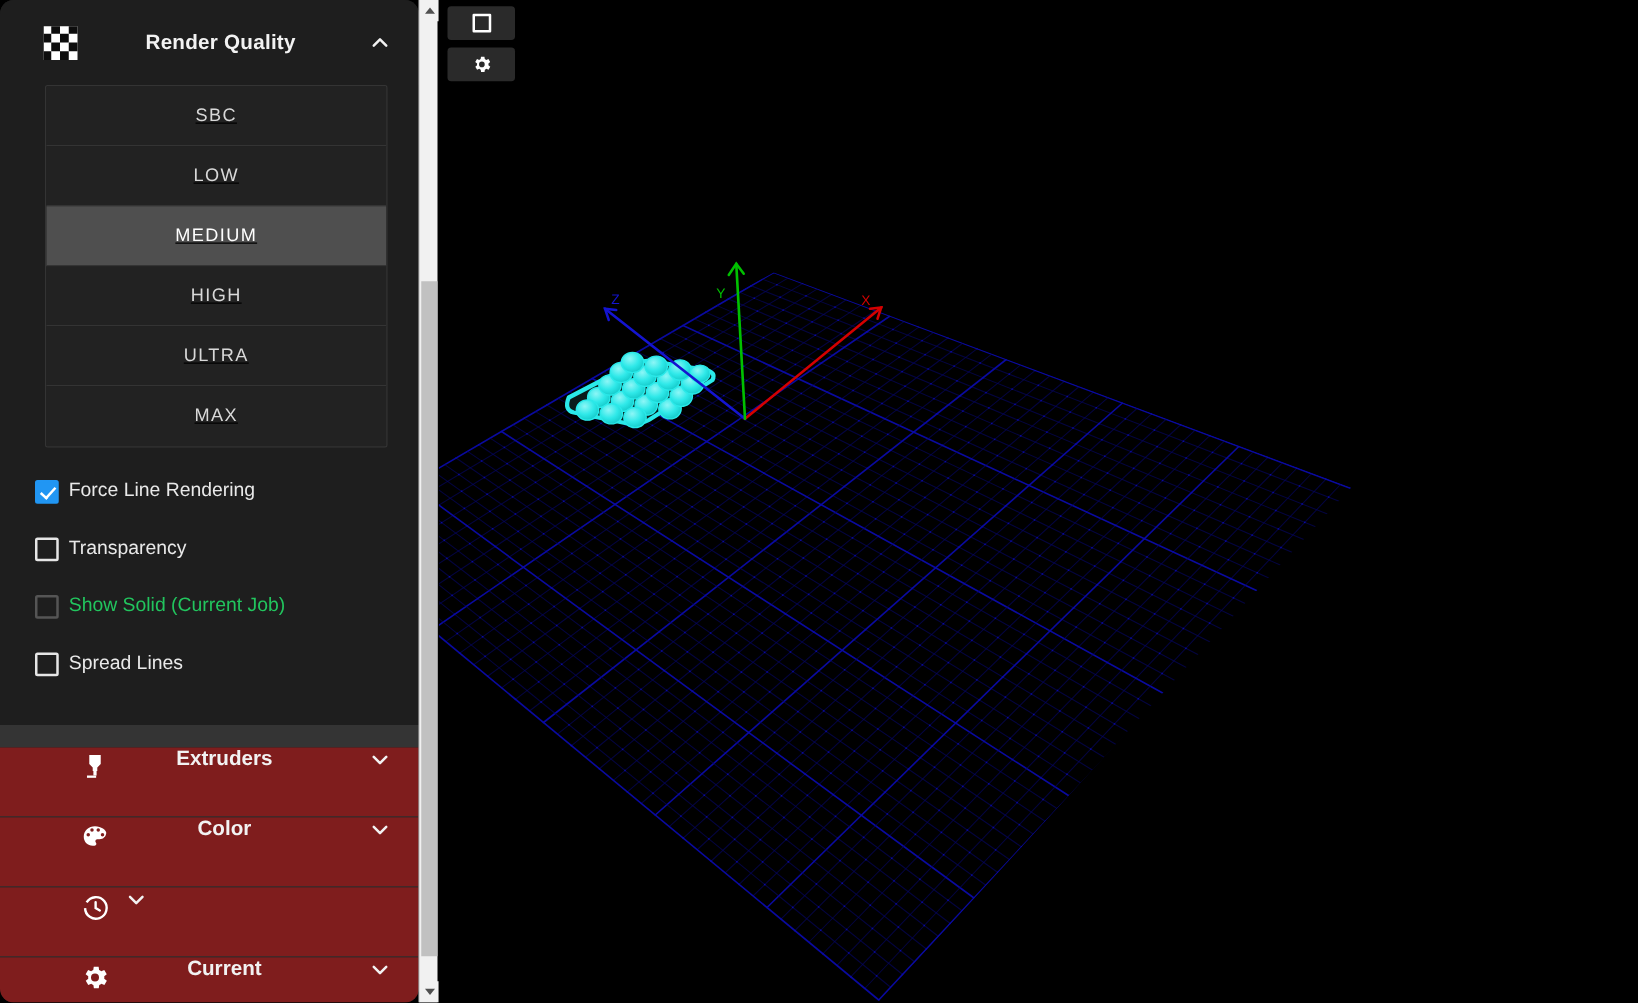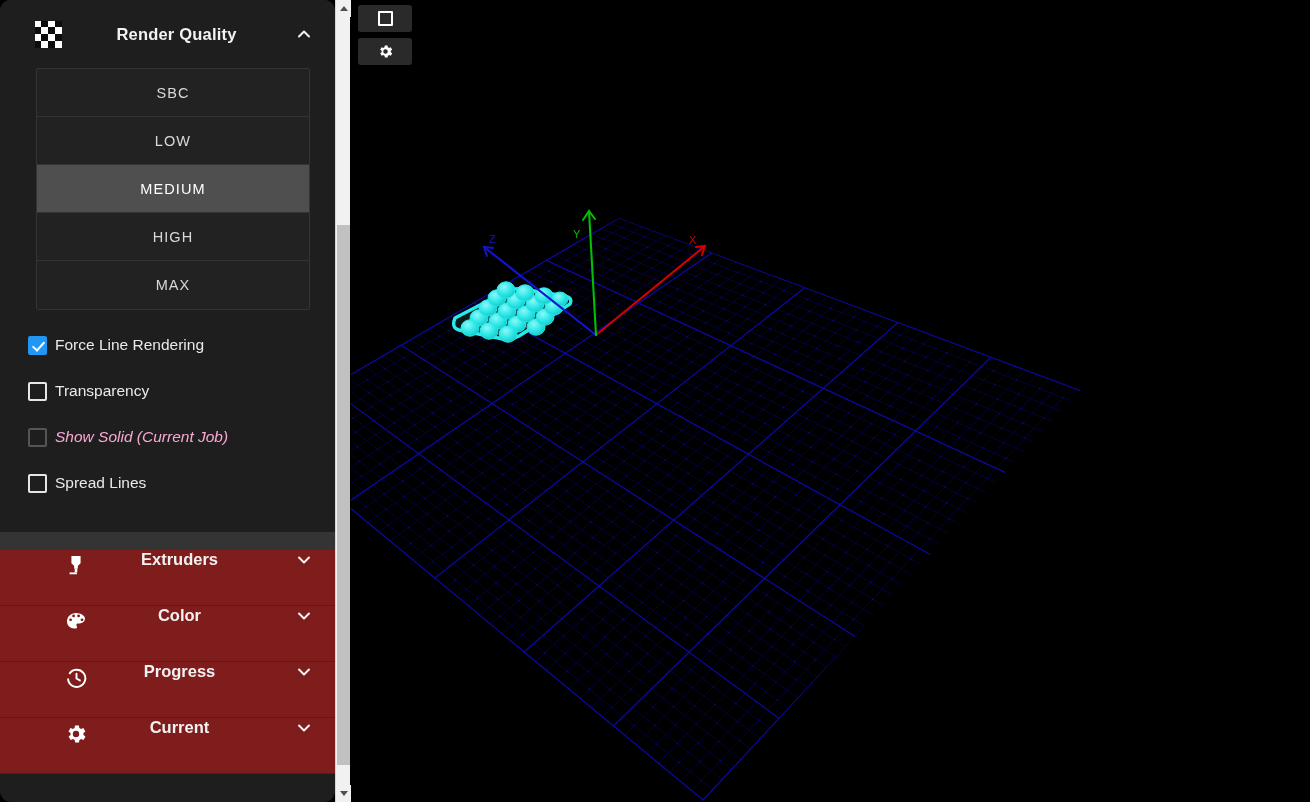--- a/index.html
+++ b/index.html
@@ -57,20 +57,21 @@
   }
   .checker-grid i { display:block; }
   .checker-grid i.d { background: #0d0d0d; }
 
   
   .quality-list {
     margin: 0 25px 0 36px;
     border: 1px solid #343434;
     border-radius: 2px;
     overflow: hidden;
+    text-decoration: underline;
   }
   .quality-btn {
     height: 48px;
     display: flex; align-items: center; justify-content: center;
     color: #d9d9d9;
     font-size: 14.5px;
     letter-spacing: 1.1px;
     background: #222;
     border-bottom: 1px solid #343434;
     cursor: pointer;
@@ -107,21 +108,21 @@
     border: solid #fff;
     border-width: 0 2.2px 2.2px 0;
     transform: rotate(42deg);
   }
   .cb.dim { border-color: #555; }
   .check-row .cb-label {
     margin-left: 8px;
     color: #e9e9e9;
     font-size: 15.5px;
   }
-  .check-row.disabled .cb-label { color: #f9a8d4; font-style: italic; }
+  .check-row.disabled .cb-label { color: #22c55e; }
 
   .section-divider {
     height: 18px;
     background: #343434;
     margin-top: 26px;
   }
 
   
   .sec-row {
     height: 56px;
@@ -237,20 +238,21 @@
             <polyline points="6,15 12,9 18,15"></polyline>
           </svg>
       </div>
     </div>
 
     <div class="quality-list">
       <div class="quality-btn">SBC</div>
       <div class="quality-btn">LOW</div>
       <div class="quality-btn selected">MEDIUM</div>
       <div class="quality-btn">HIGH</div>
+      <div class="quality-btn">ULTRA</div>
       <div class="quality-btn">MAX</div>
     </div>
 
     <div style="margin-top:12px;">
       <div class="check-row">
         <span class="cb checked"></span>
         <span class="cb-label">Force Line Rendering</span>
       </div>
       <div class="check-row">
         <span class="cb"></span>
@@ -298,21 +300,20 @@
       </div>
     </div>
 
     <div class="sec-row">
       <div class="sr-icon">
         <svg width="23" height="23" viewBox="0 0 24 24" fill="none" stroke="#ffffff" stroke-width="2">
           <path d="M4.5 7.2A9 9 0 1 1 3.2 12"></path>
           <polyline points="12,7 12,12 15.5,14" stroke-linecap="round"></polyline>
         </svg>
       </div>
-      <div class="sr-title">Progress</div>
       <div class="sr-chev">
         <svg width="20" height="20" viewBox="0 0 24 24" fill="none" stroke="#f2f2f2" stroke-width="2.4" stroke-linecap="round" stroke-linejoin="round">
             <polyline points="6,9 12,15 18,9"></polyline>
           </svg>
       </div>
     </div>
 
     <div class="sec-row">
       <div class="sr-icon">
         <svg width="24" height="24" viewBox="0 0 24 24" fill="#ffffff">

